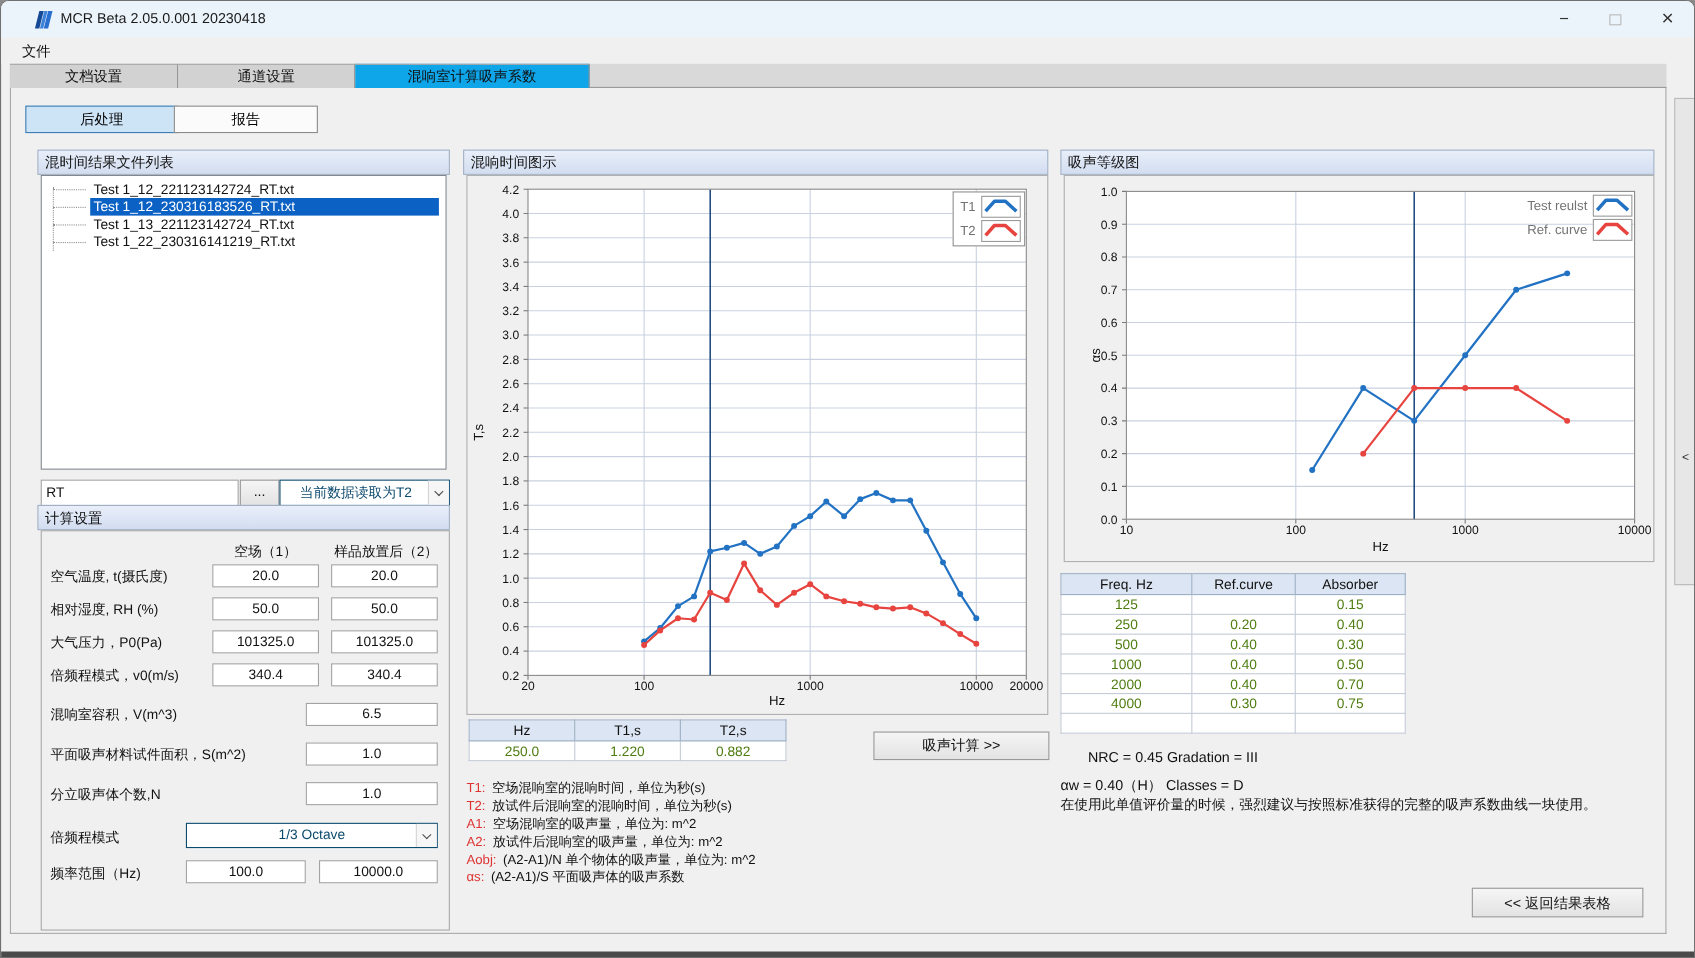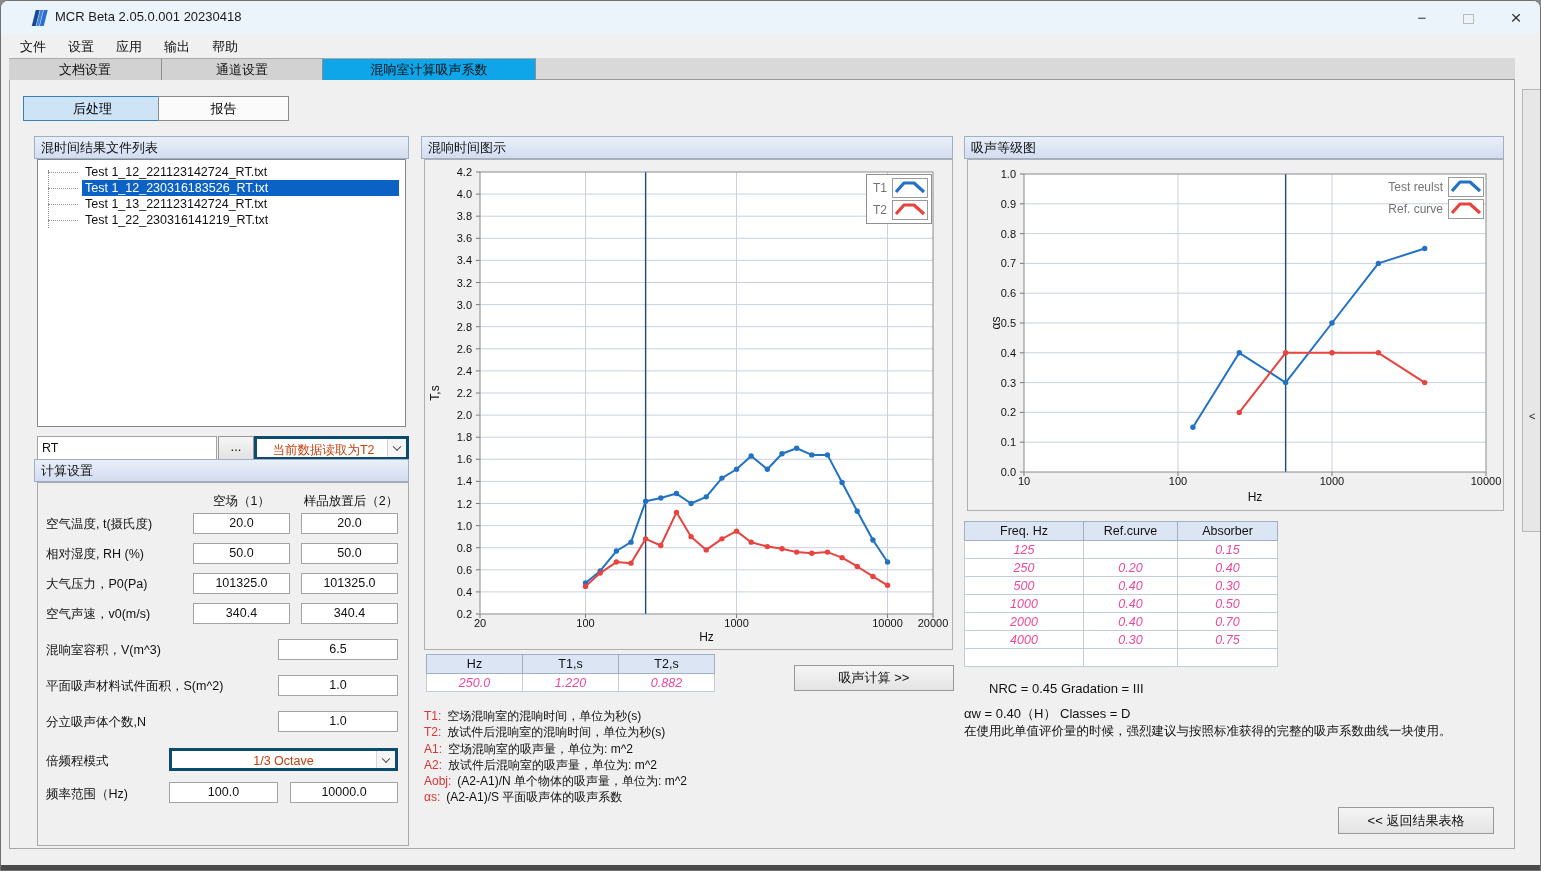--- a/index.html
+++ b/index.html
@@ -10,21 +10,21 @@
 
   
   #titlebar { position:absolute; left:0; top:0; width:1541px; height:33px; background:#ecf4fb; }
   #app-title { position:absolute; left:54px; top:8px; font-size:13px; color:#1a1a1a; }
   .winbtn { position:absolute; top:0; width:46px; height:33px; text-align:center; line-height:33px;
             font-size:15px; color:#333; }
   #btn-max span { display:inline-block; width:11px; height:10px; border:1px solid #b9b9b9; vertical-align:middle; }
 
   
   #menubar { position:absolute; left:0; top:33px; width:1541px; height:24px; background:#f0f0f0;
-             display:flex; padding-left:8px; }
+             display:flex; padding-left:8px;flex-direction:column; }
   .menu-item { font-size:13px; color:#111; padding:4px 11px; }
 
   
   #tabrow { position:absolute; left:8px; top:57px; width:1506px; height:22px; background:#d9d9d9;
             border-bottom:1px solid #9a9a9a; display:flex; }
   .tab { height:22px; text-align:center; line-height:22px; font-size:13px; color:#111;
          background:#d2d2d2; border-right:1px solid #8f8f8f; border-top:1px solid #a9a9a9; }
   .tab.active { background:#0ea5e9; height:23px; border-bottom:none; }
 
   
@@ -50,37 +50,37 @@
   .file-item .lbl { display:block; margin-right:6px; padding-left:3px; }
   .file-item.selected .lbl { background:#0b61c4; color:#fff; }
 
   .inp { position:absolute; background:#fff; border:1px solid #a3a3a3; font-size:12.5px;
          text-align:center; color:#111; }
   .inp.left { text-align:left; padding-left:4px; }
   .btn { position:absolute; background:linear-gradient(#f5f5f5,#e3e3e3); border:1px solid #989898;
          font-size:13px; text-align:center; color:#111; }
   .lab { position:absolute; font-size:12.5px; color:#111; white-space:nowrap; }
 
-  .dd { position:absolute; background:#fff; border:3px solid #0c4a6e; font-size:12.5px; color:#c2410c;
+  .dd { position:absolute; background:#fff; border:1px solid #0c4a6e; font-size:12.5px; color:#0c4a6e;
         text-align:center; }
   .dd .ddbtn { position:absolute; right:0; top:0; bottom:0; width:19px; background:#f6f6f6; border-left:1px solid #d5d5d5; }
   .chev { position:absolute; right:6px; top:50%; width:6px; height:6px;
           border-right:1.6px solid #4f4f4f; border-bottom:1.6px solid #4f4f4f;
           transform:translateY(-70%) rotate(45deg); }
 
   .chartpanel { position:absolute; background:#f0f0f0; border:1px solid #b0b0b0; }
   .legend-box { position:absolute; background:#fff; border:1px solid #8f8f8f; padding:2px 3px; }
   .legend-row { display:flex; align-items:center; justify-content:flex-end; height:22px; }
   .legend-row .ltxt { font-size:12px; color:#737373; margin-right:5px; }
   .glyphbox { width:36px; height:20px; border:1px solid #9a9a9a; background:#fff; }
 
   table.grid { border-collapse:collapse; background:#fff; border:1px solid #808080; }
   table.grid th { background:#dbe5f3; font-weight:normal; font-size:12.5px; color:#111;
                   border:1px solid #9fb0c4; height:19px; }
-  table.grid td { border:1px solid #c3cbd6; font-size:12.5px; color:#ec4899; text-align:center; height:18px;font-style:italic; }
+  table.grid td { border:1px solid #c3cbd6; font-size:12.5px; color:#4d7c0f; text-align:center; height:18px; }
 
   .note-line { font-size:12px; line-height:16.3px; color:#111; white-space:nowrap; }
   .note-prefix { color:#dd3333; margin-right:6px; }
 
   #splitter { position:absolute; left:1521px; top:88px; width:20px; height:443px; background:#e7e7e7;
               border:1px solid #b8b8b8; }
   #splitter .glyph { position:absolute; left:6px; top:320px; font-size:11px; color:#222; }
 
   #bottombar { position:absolute; left:0; top:864px; width:1541px; height:7px; background:#4a4a4a; }
 </style>
@@ -166,21 +166,21 @@
   <div class="inp" style="left:300px;top:512px;width:97px;height:21px;line-height:19px">20.0</div>
 
   <div class="lab" style="left:45px;top:545px">相对湿度, RH (%)</div>
   <div class="inp" style="left:192px;top:542px;width:97px;height:21px;line-height:19px">50.0</div>
   <div class="inp" style="left:300px;top:542px;width:97px;height:21px;line-height:19px">50.0</div>
 
   <div class="lab" style="left:45px;top:575px">大气压力，P0(Pa)</div>
   <div class="inp" style="left:192px;top:572px;width:97px;height:21px;line-height:19px">101325.0</div>
   <div class="inp" style="left:300px;top:572px;width:97px;height:21px;line-height:19px">101325.0</div>
 
-  <div class="lab" style="left:45px;top:605px">空气声速，v0(m/s)</div>
+  <div class="lab" style="left:45px;top:605px">倍频程模式，v0(m/s)</div>
   <div class="inp" style="left:192px;top:602px;width:97px;height:21px;line-height:19px">340.4</div>
   <div class="inp" style="left:300px;top:602px;width:97px;height:21px;line-height:19px">340.4</div>
 
   <div class="lab" style="left:45px;top:641px">混响室容积，V(m^3)</div>
   <div class="inp" style="left:277px;top:638px;width:120px;height:21px;line-height:19px">6.5</div>
 
   <div class="lab" style="left:45px;top:677px">平面吸声材料试件面积，S(m^2)</div>
   <div class="inp" style="left:277px;top:674px;width:120px;height:21px;line-height:19px">1.0</div>
 
   <div class="lab" style="left:45px;top:713px">分立吸声体个数,N</div>

